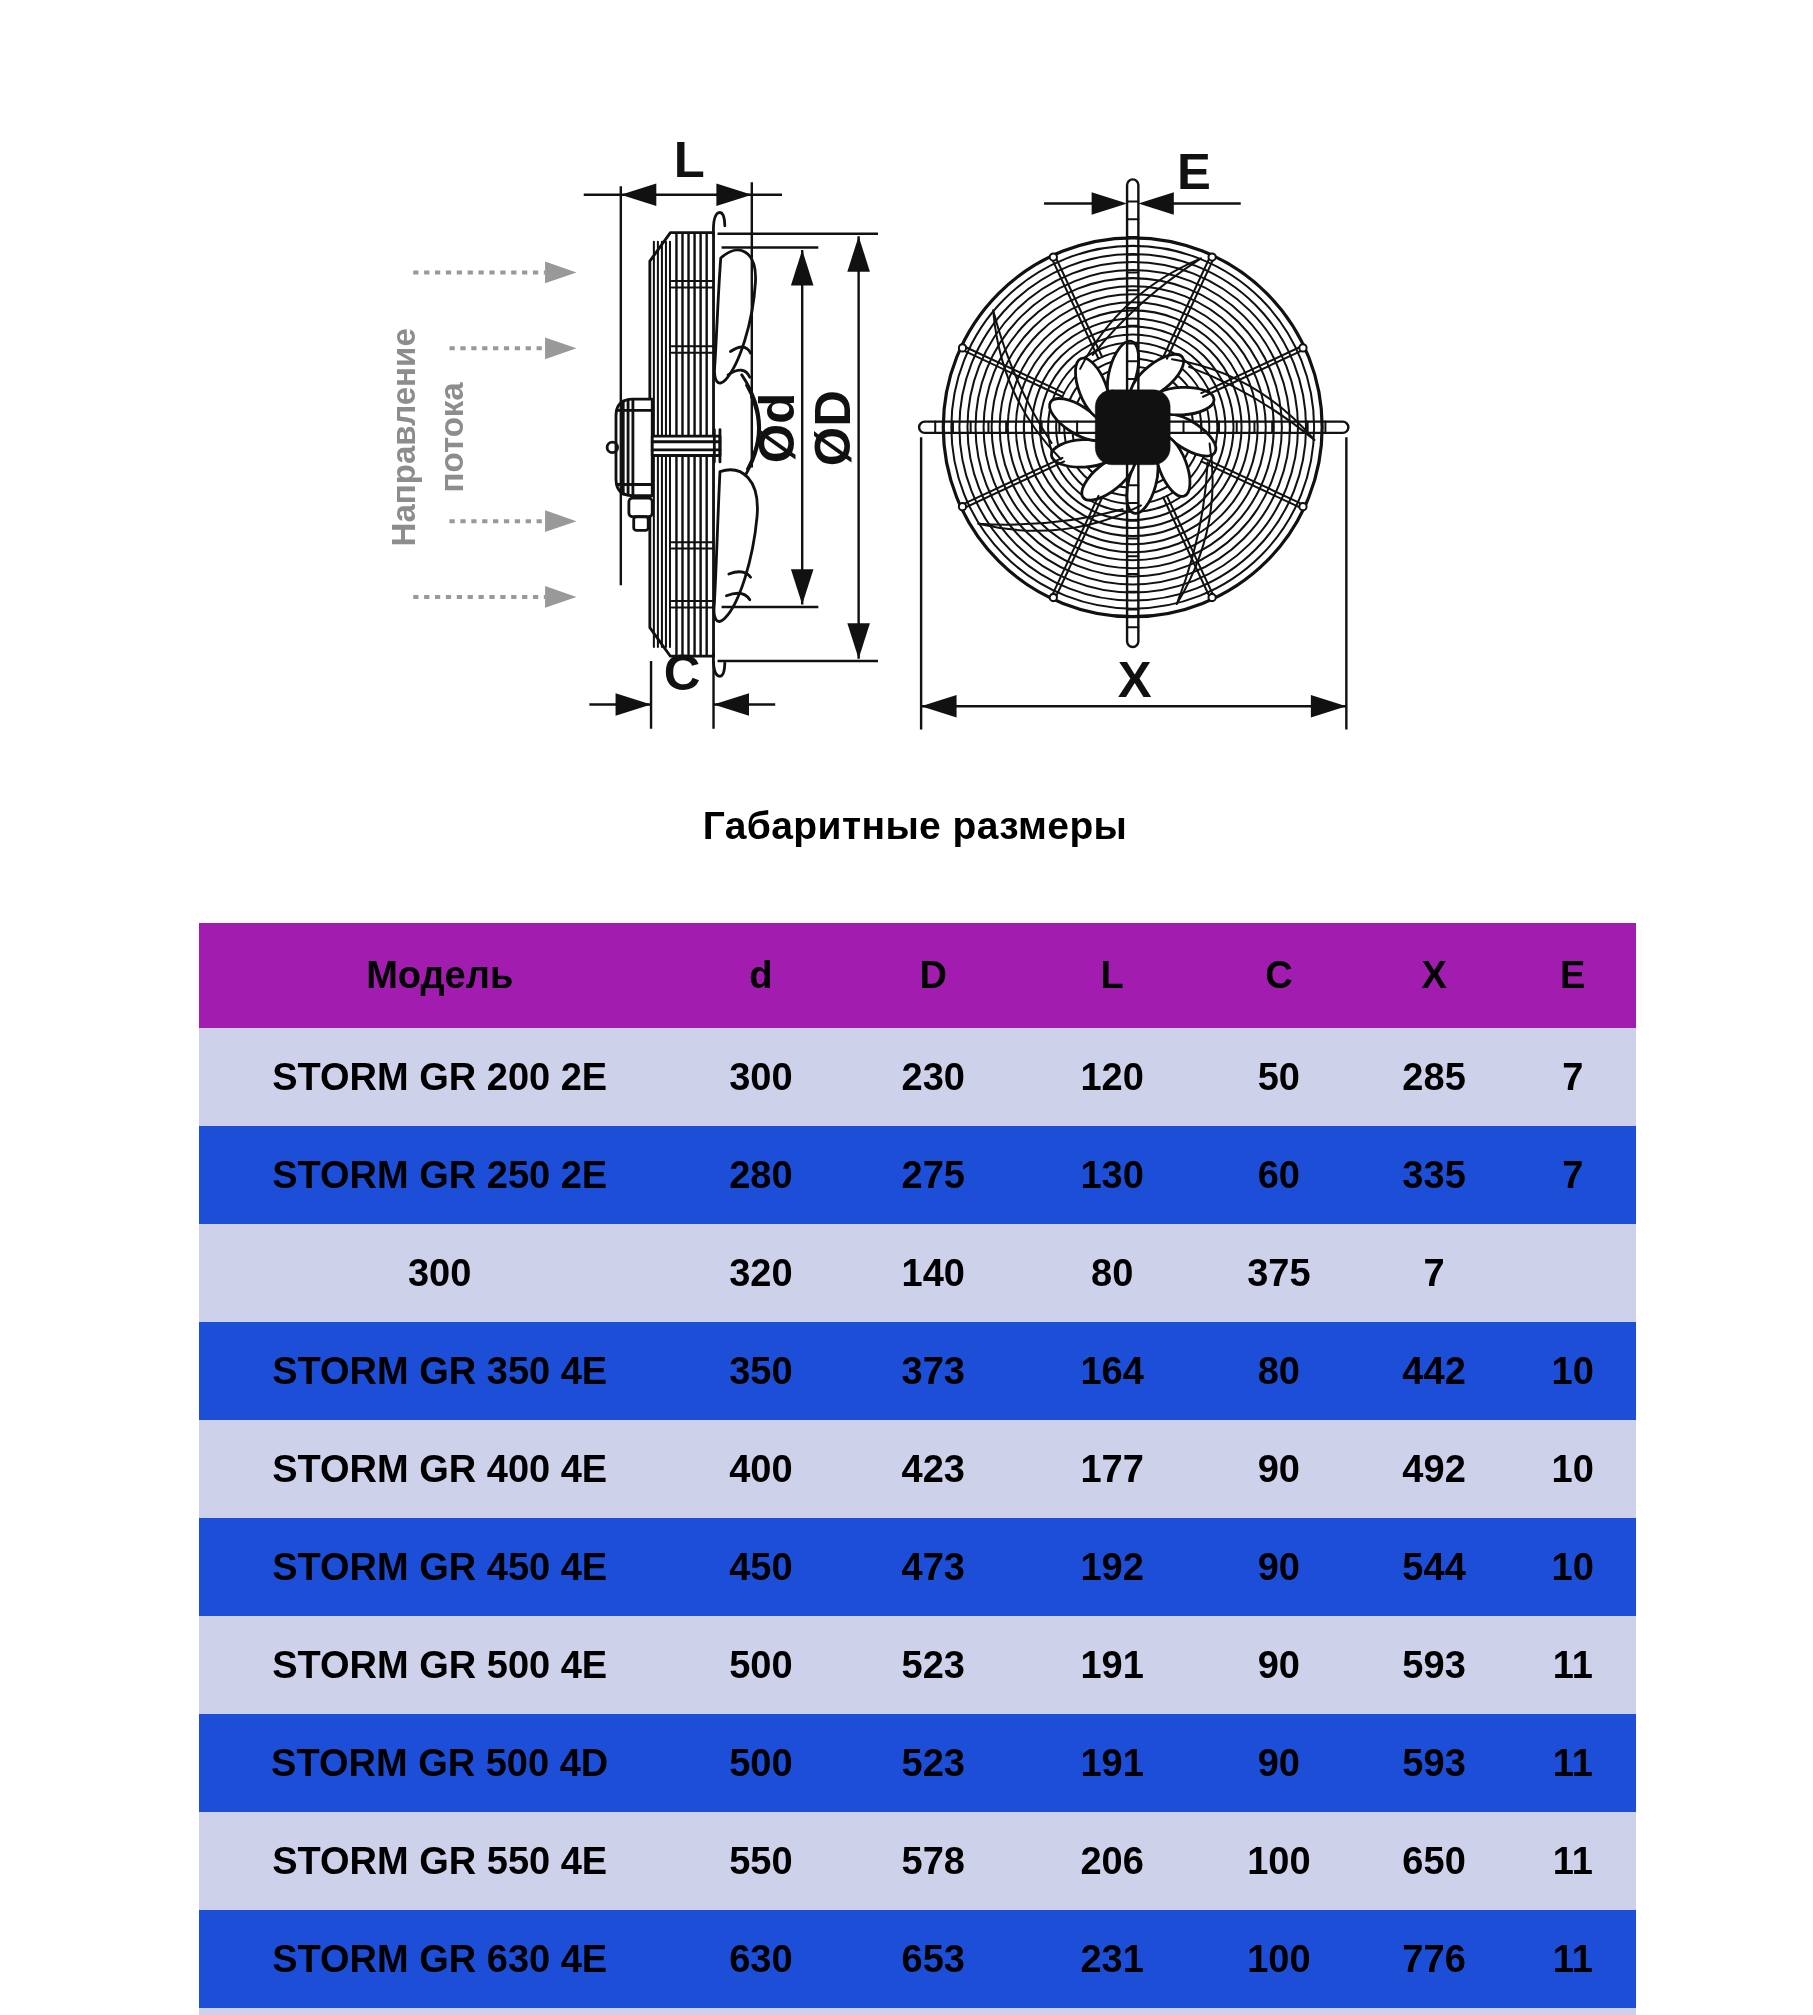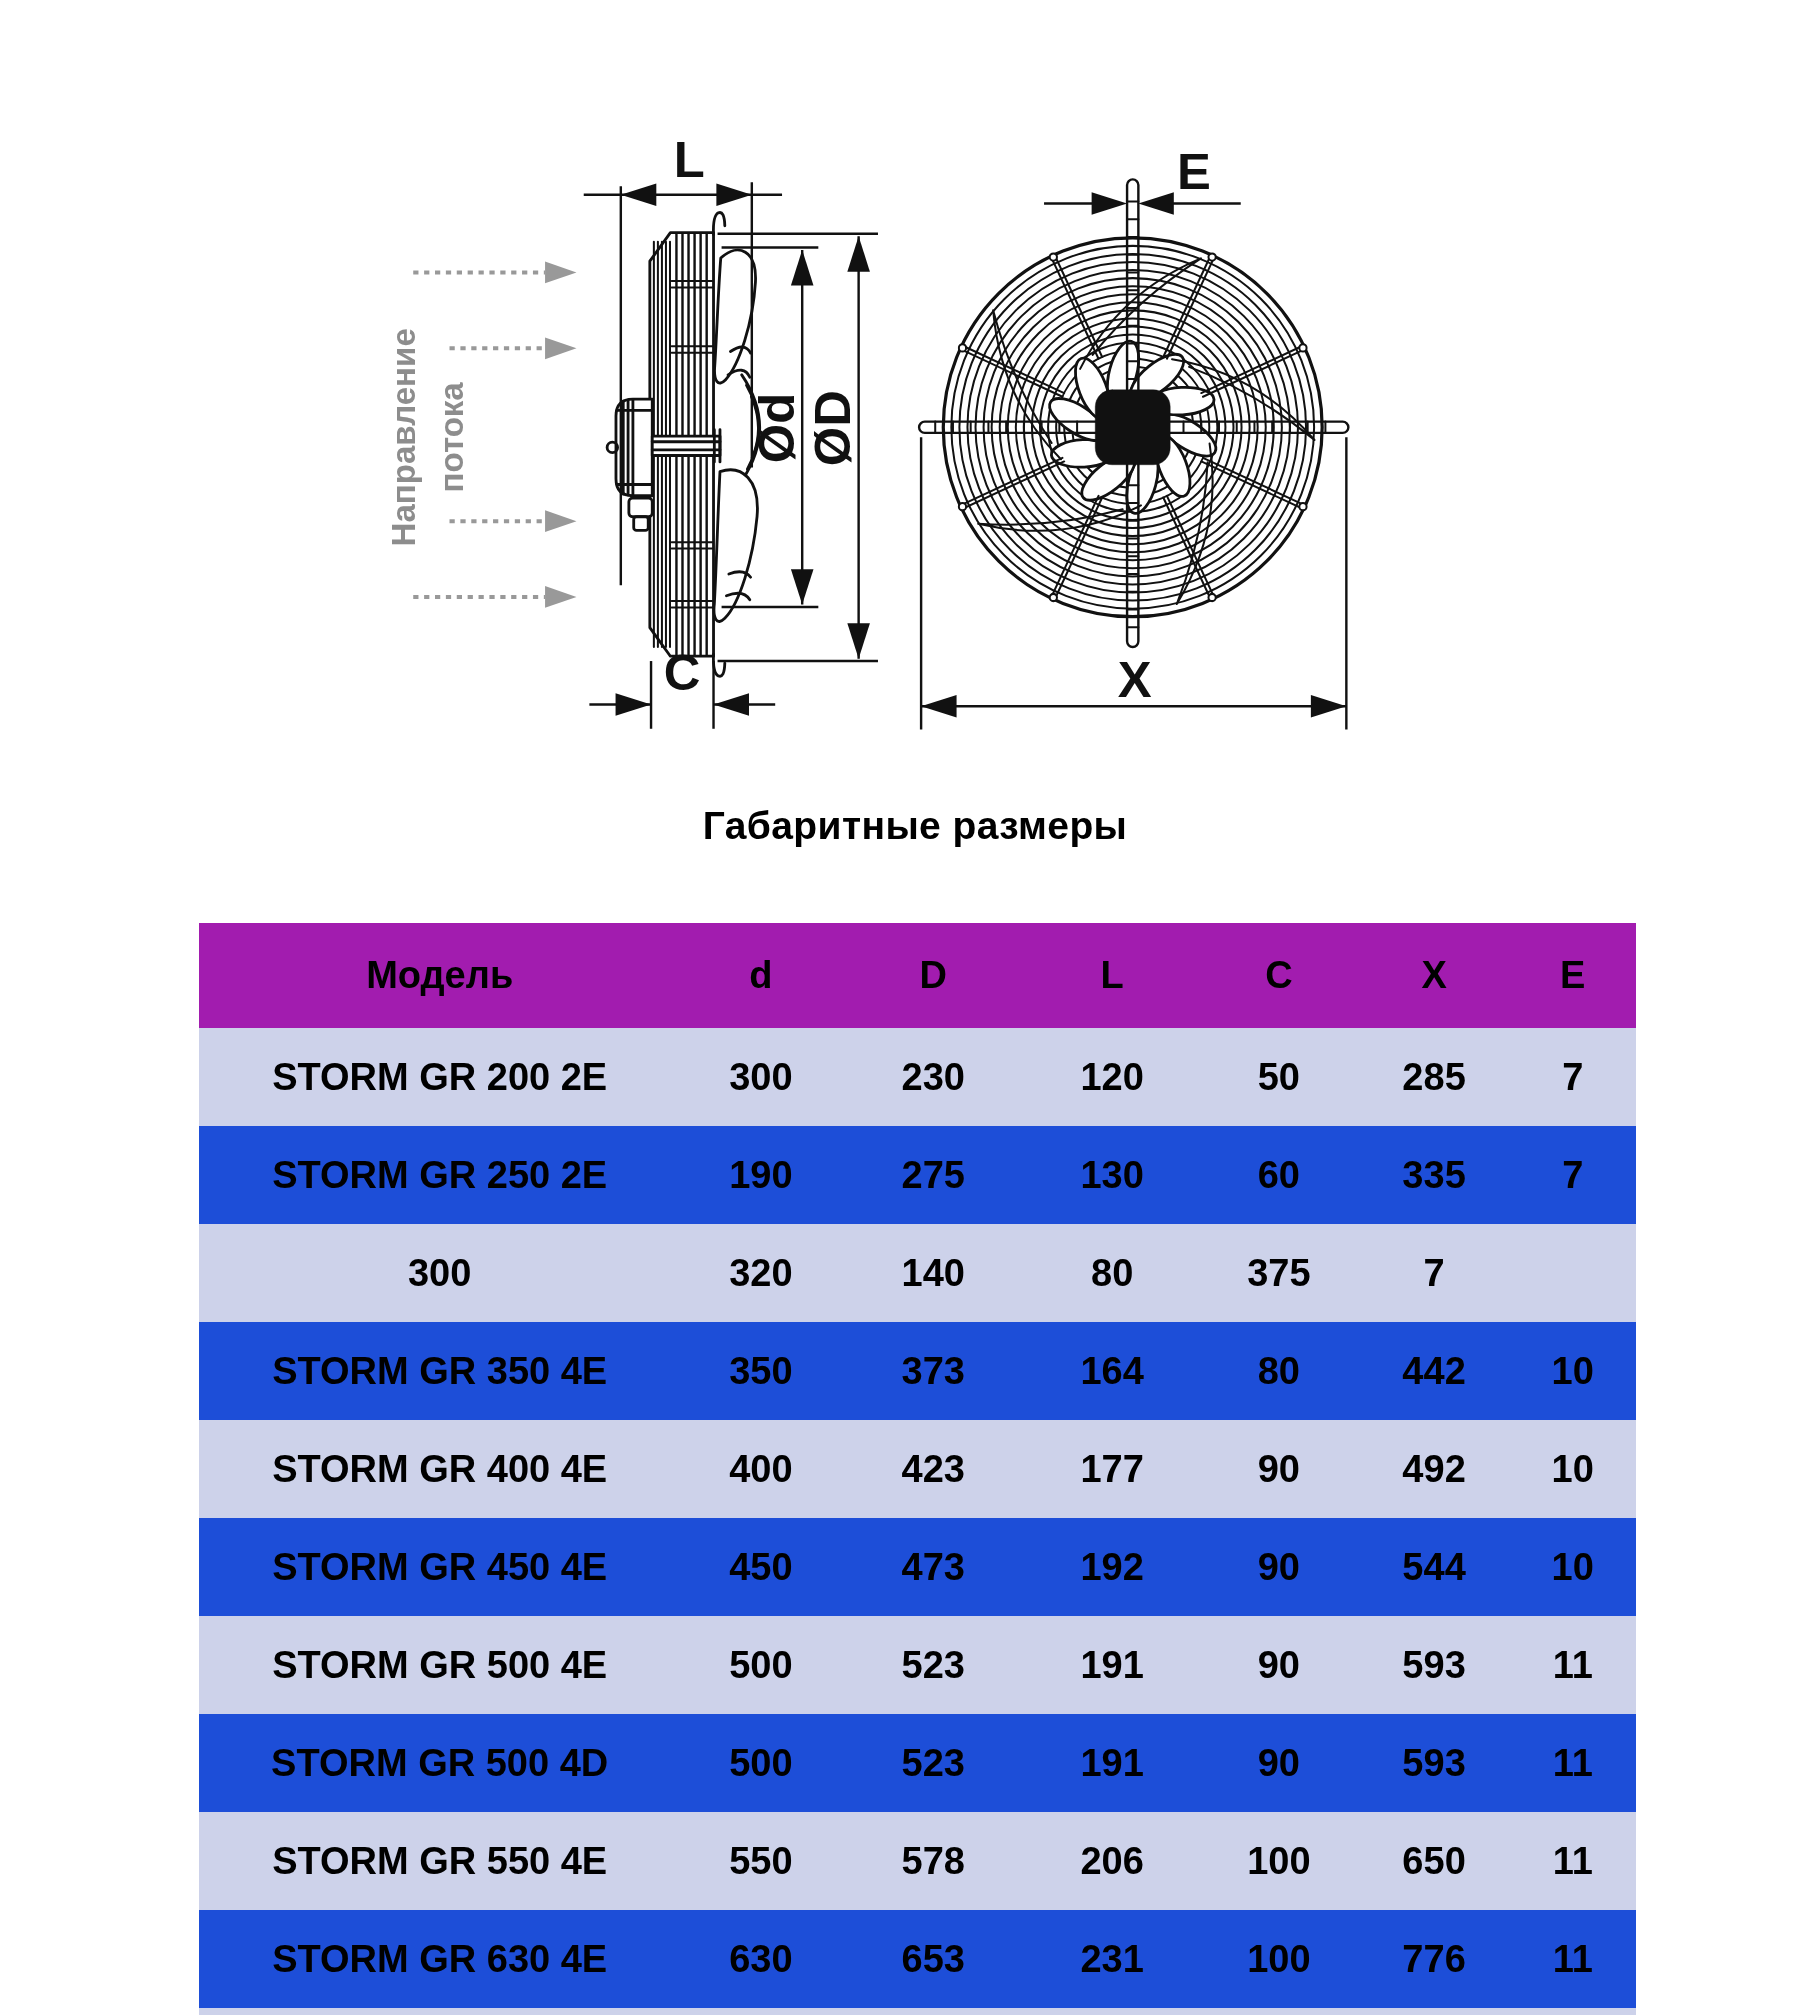--- a/index.html
+++ b/index.html
@@ -331,21 +331,21 @@
           <div class="cell">STORM GR 200 2E</div>
           <div class="cell">300</div>
           <div class="cell">230</div>
           <div class="cell">120</div>
           <div class="cell">50</div>
           <div class="cell">285</div>
           <div class="cell">7</div>
         </div>
         <div class="t-row t-data plain">
           <div class="cell">STORM GR 250 2E</div>
-          <div class="cell">190</div>
+          <div class="cell">280</div>
           <div class="cell">275</div>
           <div class="cell">130</div>
           <div class="cell">60</div>
           <div class="cell">335</div>
           <div class="cell">7</div>
         </div>
         <div class="t-row t-data alt">
           <div class="cell">300</div>
           <div class="cell">320</div>
           <div class="cell">140</div>

